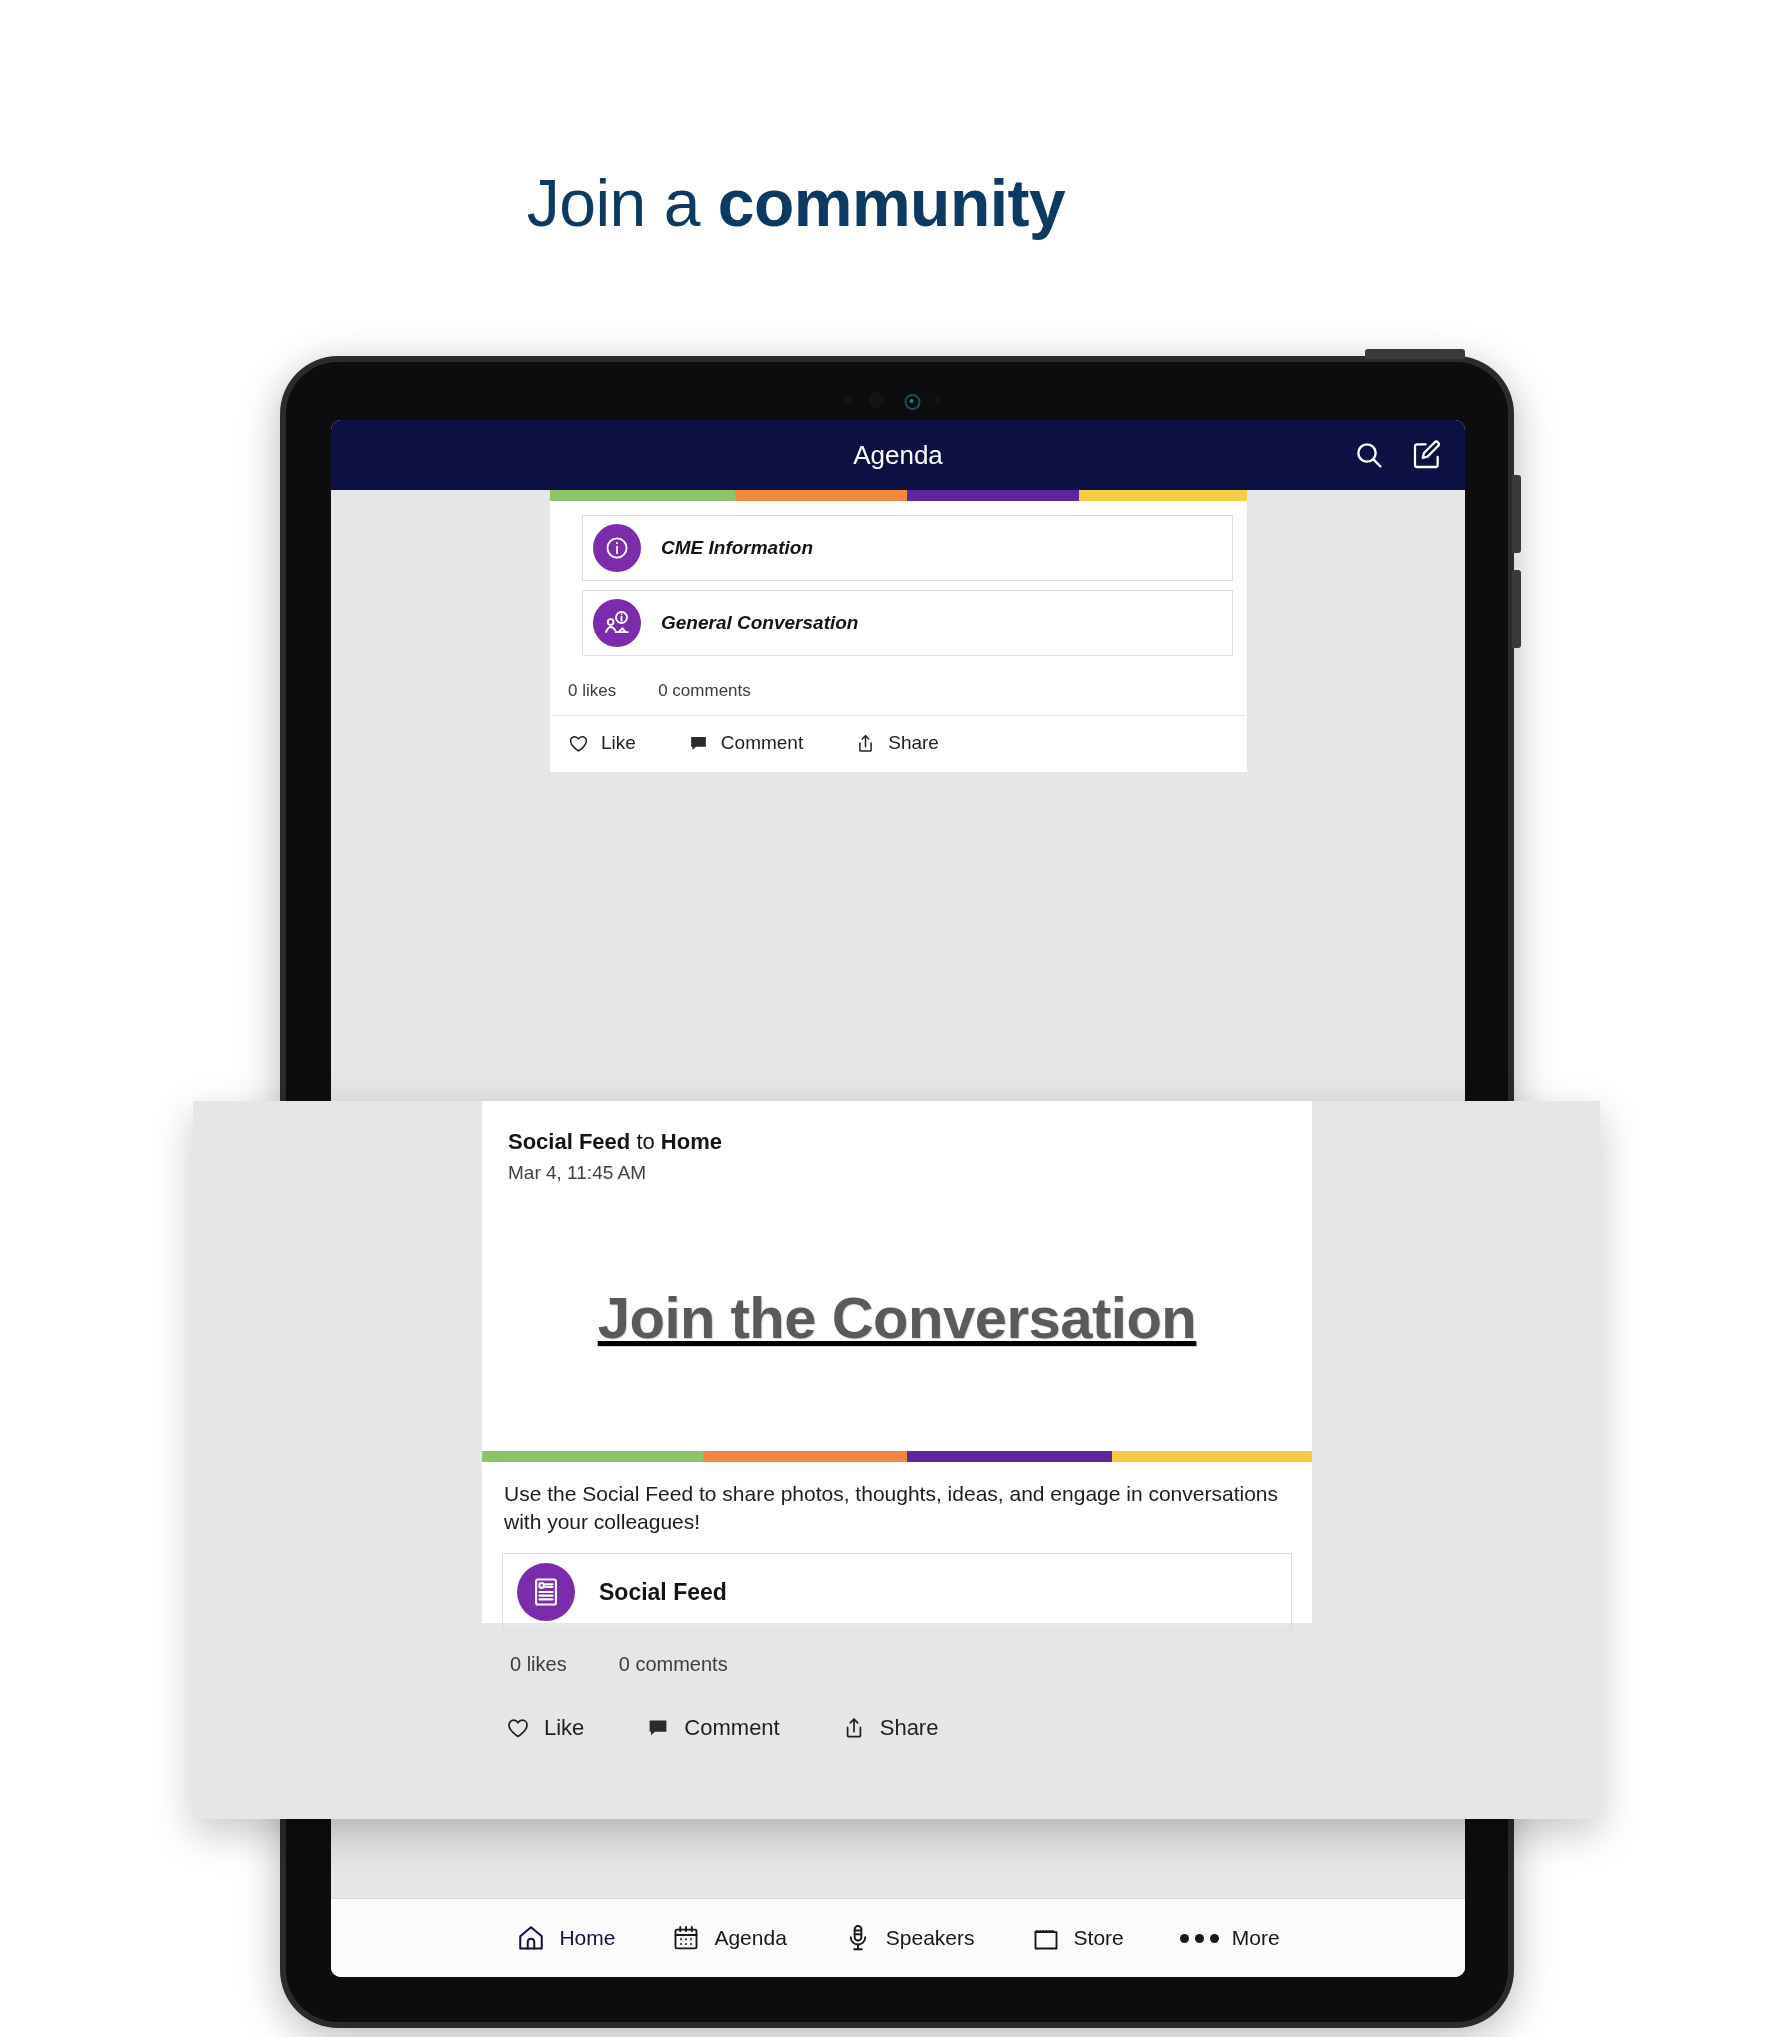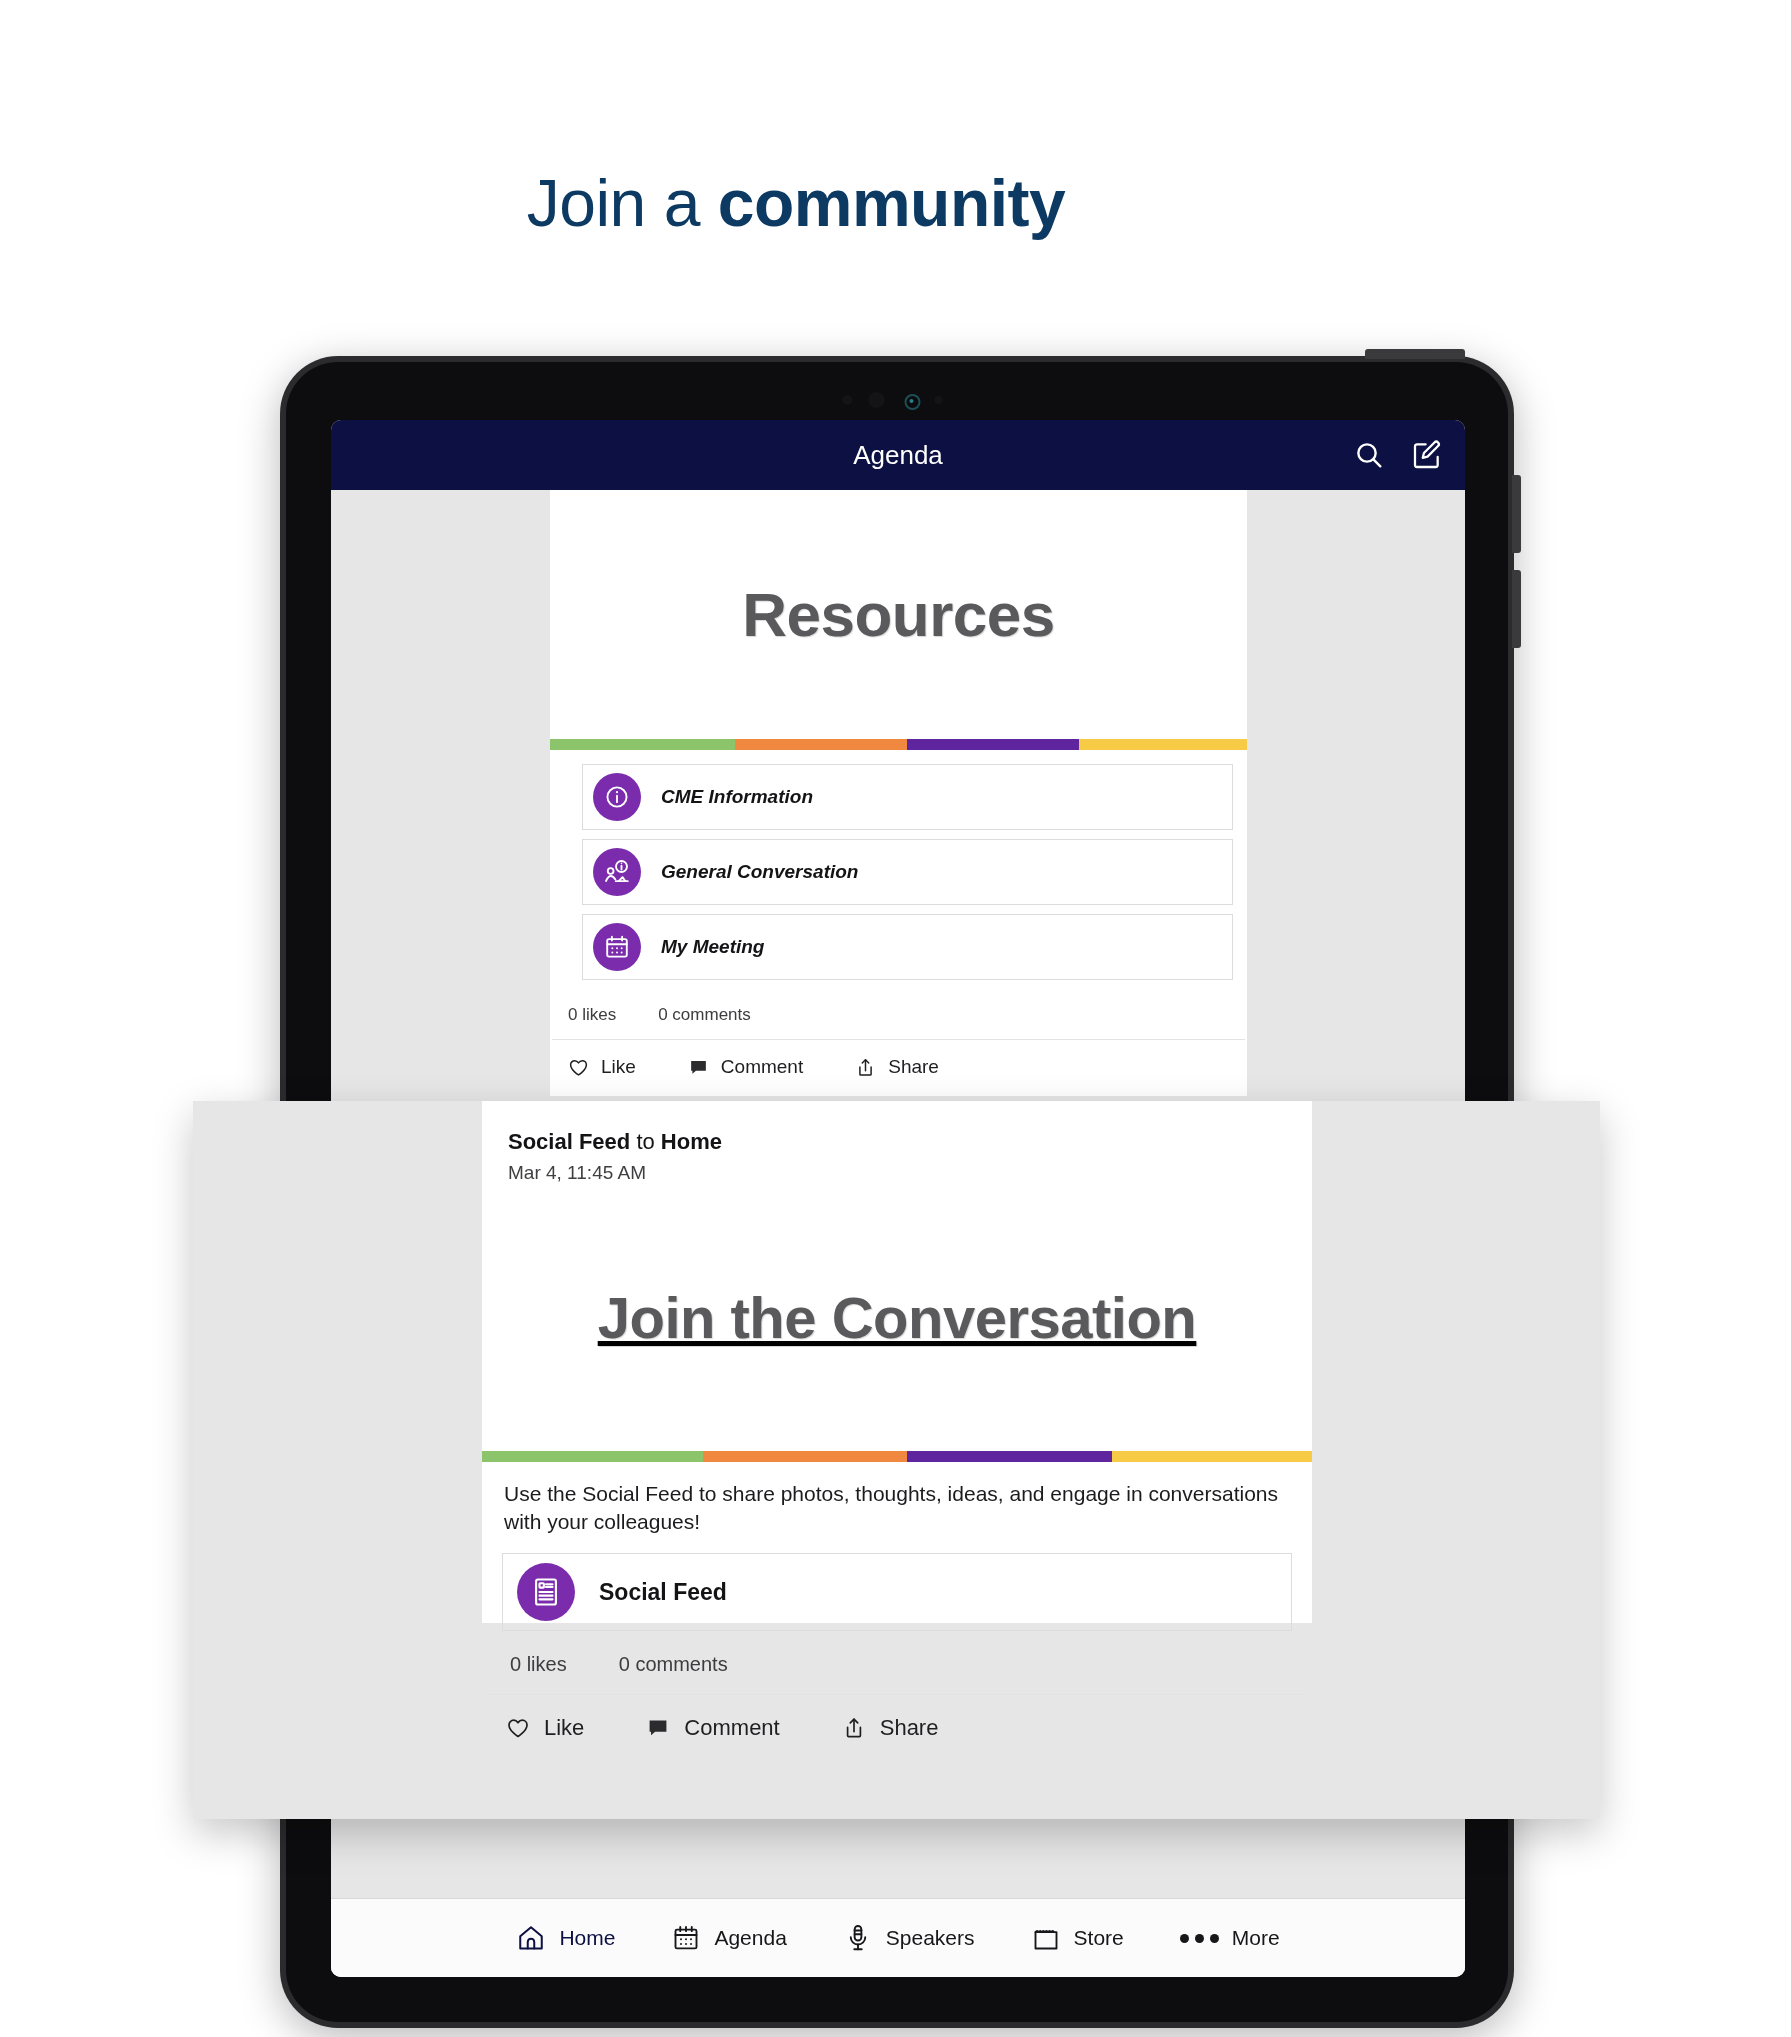--- a/index.html
+++ b/index.html
@@ -387,23 +387,20 @@
               <path d="M20 13.5V19.5A1.5 1.5 0 0 1 18.5 21H4.5A1.5 1.5 0 0 1 3 19.5V5.5A1.5 1.5 0 0 1 4.5 4H11"></path>
               <path d="M17.6 2.6a1.9 1.9 0 0 1 2.7 2.7L12.4 13.2l-3.6.9.9-3.6z"></path>
             </svg>
           </span>
         </div>
       </div>
 
       <div class="feed">
 
         <div class="post-card post-1">
-          <div class="hero">
-            <div class="hero-title hero-title-lg">Resources</div>
-          </div>
           <div class="stripe">
             <i class="s1" style="background:#8cc46c"></i>
             <i class="s2" style="background:#f0883f"></i>
             <i class="s3" style="background:#5f259f"></i>
             <i class="s4" style="background:#f7cb46"></i>
           </div>
 
           <div class="card-body">
 
             <div class="link-row">
@@ -425,37 +422,20 @@
                     <circle cx="15.6" cy="5.1" r="0.62" fill="#fff" stroke="none"></circle>
                   <circle cx="6.9" cy="11.2" r="2.3"></circle>
                   <path d="M3.2 19.2c1.2-2.6 2.6-4 3.9-4 1.5 0 2.6 1.2 3.6 2.8"></path>
                   <path d="M11 19.3h9.6"></path>
                     <path d="M13.4 19.3l3-3.2 2.2 3.2"></path>
                 </svg>
               </span>
               <span class="link-label">General Conversation</span>
             </div>
 
-            <div class="link-row">
-              <span class="link-ico">
-                <svg width="28" height="28" viewBox="0 0 24 24" fill="none" stroke="#ffffff" stroke-width="1.6" stroke-linecap="round">
-                  <rect x="3.6" y="5.3" width="16.8" height="15" rx="1.6"></rect>
-                  <line x1="3.6" y1="9.6" x2="20.4" y2="9.6"></line>
-                  <line x1="7.6" y1="3.2" x2="7.6" y2="6.4"></line>
-                    <line x1="16.4" y1="3.2" x2="16.4" y2="6.4"></line>
-                  <circle cx="8" cy="13" r="0.85" fill="#fff" stroke="none"></circle>
-                    <circle cx="12" cy="13" r="0.85" fill="#fff" stroke="none"></circle>
-                    <circle cx="16" cy="13" r="0.85" fill="#fff" stroke="none"></circle>
-                  <circle cx="8" cy="16.7" r="0.85" fill="#fff" stroke="none"></circle>
-                    <circle cx="12" cy="16.7" r="0.85" fill="#fff" stroke="none"></circle>
-                    <circle cx="16" cy="16.7" r="0.85" fill="#fff" stroke="none"></circle>
-                </svg>
-              </span>
-              <span class="link-label">My Meeting</span>
-            </div>
 
           </div>
 
           <div class="counts">
             <span>0 likes</span>
             <span>0 comments</span>
           </div>
 
           <div class="actions">
             <span class="action">

